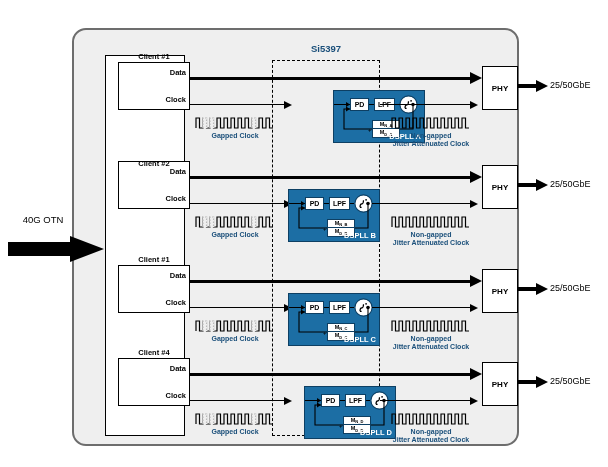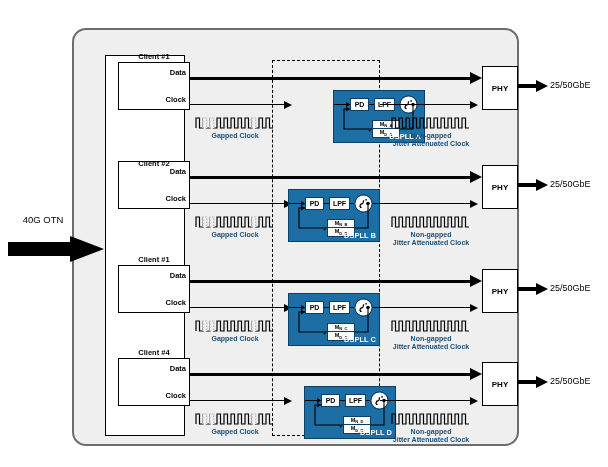--- a/index.html
+++ b/index.html
@@ -89,20 +89,21 @@
   <div class="abs" id="otn-in-label">40G OTN</div>
   <div class="abs" id="otn-in-arrow">
     <svg width="100" height="26" viewBox="0 0 100 26">
       <polygon points="0,6 62,6 62,0 96,13 62,26 62,20 0,20" fill="#000"></polygon>
     </svg>
   </div>
 
   <div class="abs" id="demapper-box"></div>
 
   <div class="abs" id="si5397-dash"></div>
+  <div class="abs" id="si5397-label">Si5397</div>
 
   <div id="channels">
       <div class="abs" style="left: 0px; top: 0px; width: 544px; height: 467px; pointer-events: none;">
         <div class="client-box abs" style="left: 118px; top: 62px;"></div>
         <div class="abs" style="left: 118px; top: 52px; width: 72px; text-align: center; font-size: 7.5px; font-weight: bold;">Client #1</div>
         <div class="abs" style="left: 128px; top: 68px; width: 58px; text-align: right; font-size: 7.5px; font-weight: bold;">Data</div>
         <div class="abs" style="left: 128px; top: 95px; width: 58px; text-align: right; font-size: 7.5px; font-weight: bold;">Clock</div>
         <div class="data-line abs" style="left: 190px; top: 76.5px; width: 288px;"></div>
         <div class="abs" style="left: 470px; top: 72px;">
           <svg width="14" height="12" viewBox="0 0 14 12">

